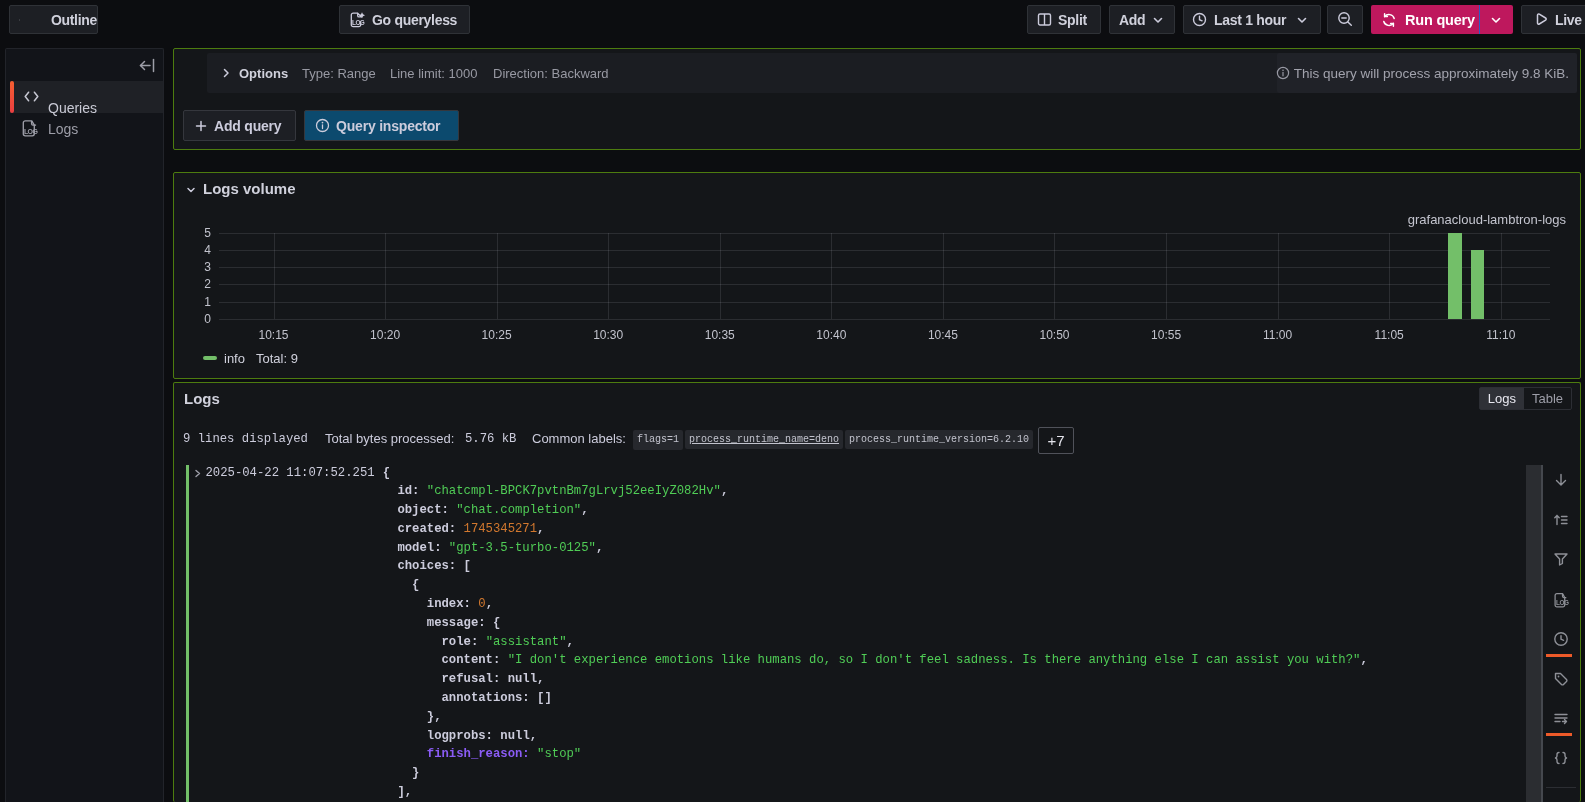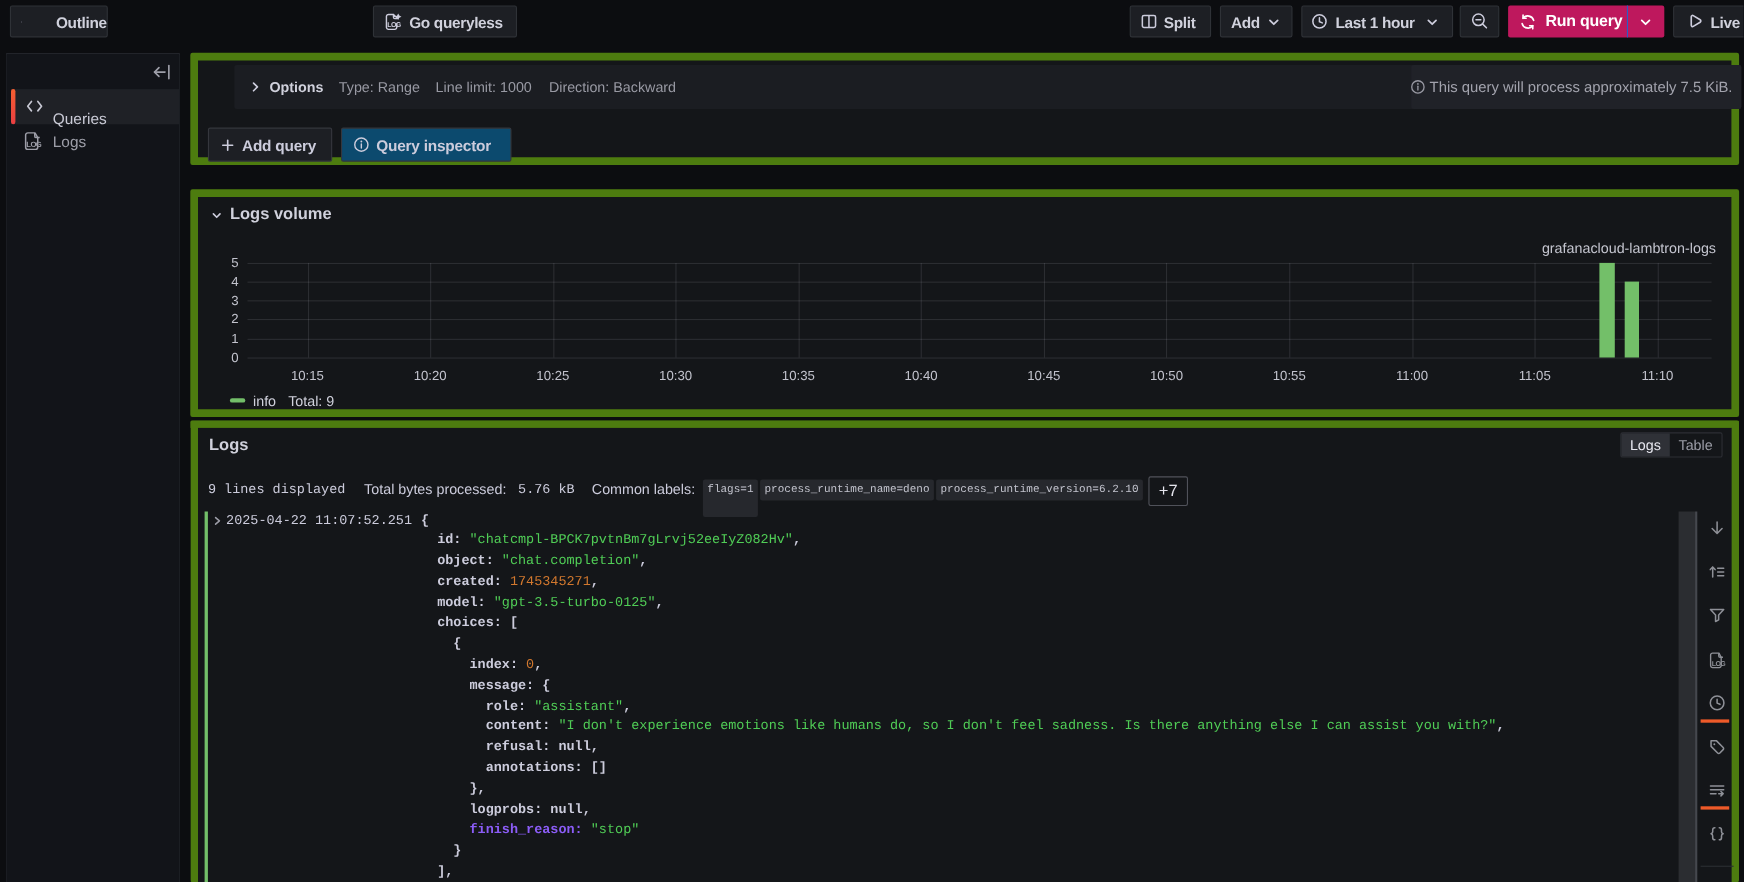--- a/index.html
+++ b/index.html
@@ -2,21 +2,21 @@
 <html><head>
 <meta charset="utf-8">
 <style>
   * { margin:0; padding:0; box-sizing:border-box; }
   html,body { width:1585px; height:802px; background:#0c0d10; overflow:hidden; }
   body { position:relative; font-family:"Liberation Sans",sans-serif; color:#ccccdc; }
   .abs { position:absolute; }
   .btn { position:absolute; top:5px; height:29px; background:#1d1f24; border:1px solid #2f3237;
          border-radius:2px; color:#d0d1dc; font-size:14px; font-weight:600; letter-spacing:-0.3px;
          display:flex; align-items:center; white-space:nowrap; }
-  .panel { position:absolute; left:173px; width:1408px; background:#141619; border:7px solid #4d7c0f; border-radius:2px; }
+  .panel { position:absolute; left:173px; width:1408px; background:#141619; border:1px solid #4d7c0f; border-radius:2px; }
   .mono { font-family:"Liberation Mono",monospace; }
   svg { display:block; }
 </style>
 </head>
 <body>
 
 <div class="abs" id="topnav" style="left:0;top:0;width:1585px;height:40px;background:#0c0d10;">
   <div class="btn" style="left:9px;width:89px;gap:25px;">
     <svg width="16" height="16" viewBox="0 0 16 16" style="margin:0 6px 0 9px" fill="none" stroke="#ccccdc" stroke-width="1.6" stroke-linecap="round">
       <path d="M3.2 4.5h0.01M5.8 4.5h7.0"></path>
@@ -119,21 +119,21 @@
     <span style="position:absolute;left:95px;top:13px;font-size:13px;color:#9899a3;">Type: Range</span>
     <span style="position:absolute;left:183px;top:13px;font-size:13px;color:#9899a3;">Line limit: 1000</span>
     <span style="position:absolute;left:286px;top:13px;font-size:13px;color:#9899a3;">Direction: Backward</span>
     <div style="position:absolute;right:0;top:0;height:40px;width:300px;background:#202228;border-radius:2px;"></div>
     <div style="position:absolute;right:8px;top:0;height:40px;display:flex;align-items:center;">
       <svg width="14" height="14" viewBox="0 0 14 14" style="margin-right:4px" fill="none" stroke="#9899a3" stroke-width="1.2" stroke-linecap="round">
         <circle cx="7" cy="7" r="5.6"></circle>
           <path d="M7 6.4v3.4"></path>
           <circle cx="7" cy="4.3" r="0.8" fill="#9899a3" stroke="none"></circle>
       </svg>
-      <span style="font-size:13.5px;color:#a2a3ad;">This query will process approximately 7.5 KiB.</span>
+      <span style="font-size:13.5px;color:#a2a3ad;">This query will process approximately 9.8 KiB.</span>
     </div>
   </div>
   <div class="abs" style="left:9px;top:61px;width:113px;height:31px;background:#1d1f24;border:1px solid #35373d;border-radius:2px;display:flex;align-items:center;">
     <svg width="14" height="14" viewBox="0 0 14 14" style="margin:0 6px 0 10px" fill="none" stroke="#ccccdc" stroke-width="1.5" stroke-linecap="round">
         <path d="M7 2.5v9M2.5 7h9"></path>
       </svg>
     <span style="font-size:14px;font-weight:600;letter-spacing:-0.2px;">Add query</span>
   </div>
   <div class="abs" style="left:130px;top:61px;width:155px;height:31px;background:#0c4a6e;border:1px solid #35373d;border-radius:2px;display:flex;align-items:center;">
     <svg width="15" height="15" viewBox="0 0 14 14" style="margin:0 6px 0 10px" fill="none" stroke="#ccccdc" stroke-width="1.2" stroke-linecap="round">
@@ -203,22 +203,22 @@
   <span style="position:absolute;left:10px;top:7px;font-size:15px;font-weight:600;color:#d0d1dc;">Logs</span>
   <div class="abs" style="right:8px;top:4px;height:23px;border:1px solid #2c2e34;border-radius:2px;display:flex;background:#141619;">
     <div style="padding:0 8px;display:flex;align-items:center;background:#2f3137;color:#e8e8f0;font-size:13px;font-weight:500;">Logs</div>
     <div style="padding:0 8px;display:flex;align-items:center;color:#9d9ea8;font-size:13px;">Table</div>
   </div>
 
   <div class="abs mono" style="left:9px;top:49px;font-size:12.25px;color:#ccccdc;">9 lines displayed</div>
   <div class="abs" style="left:151px;top:48px;font-size:13px;color:#ccccdc;">Total bytes processed:</div>
   <div class="abs mono" style="left:291px;top:49px;font-size:12.25px;color:#ccccdc;">5.76 kB</div>
   <div class="abs" style="left:358px;top:48px;font-size:13px;color:#ccccdc;">Common labels:</div>
-  <div class="abs mono" style="left:459px;top:47px;height:34px;line-height:19px;font-size:10px;background:#26282d;color:#c2c3cd;padding:0 4px;border-radius:2px;">flags=1</div>
-  <div class="abs mono" style="left:511px;top:47px;height:19px;line-height:19px;font-size:10px;background:#26282d;color:#c2c3cd;padding:0 4px;border-radius:2px;">process_runtime_name=deno</div>
+  <div class="abs mono" style="left:459px;top:47px;height:20px;line-height:19px;font-size:10px;background:#26282d;color:#c2c3cd;padding:0 4px;border-radius:2px;">flags=1</div>
+  <div class="abs mono" style="left:511px;top:47px;height:19px;line-height:19px;font-size:10px;background:#26282d;color:#c2c3cd;padding:0 4px;border-radius:2px;text-decoration:underline;">process_runtime_name=deno</div>
   <div class="abs mono" style="left:671px;top:47px;height:19px;line-height:19px;font-size:10px;background:#26282d;color:#c2c3cd;padding:0 4px;border-radius:2px;">process_runtime_version=6.2.10</div>
   <div class="abs" style="left:864px;top:44px;width:36px;height:27px;font-size:15px;border:1px solid #50525a;color:#e4e4ec;border-radius:2px;display:flex;align-items:center;justify-content:center;">+7</div>
 </div>
 
 <div class="abs" id="logrow" style="left:173px;top:463px;width:1356px;height:339px;overflow:hidden;">
   <div class="abs" style="left:12.5px;top:2px;width:3px;height:340px;background:#73bf69;"></div>
   <svg width="9" height="9" viewBox="0 0 9 9" style="position:absolute;left:20px;top:5.5px;" fill="none" stroke="#9d9ea8" stroke-width="1.4" stroke-linecap="round" stroke-linejoin="round">
       <path d="M3 1.5 6.5 4.5 3 7.5"></path>
     </svg>
   <div class="abs mono" style="left:32.5px;top:0.5px;font-size:12.25px;line-height:18.8px;color:#ccccdc;">2025-04-22 11:07:52.251</div>

